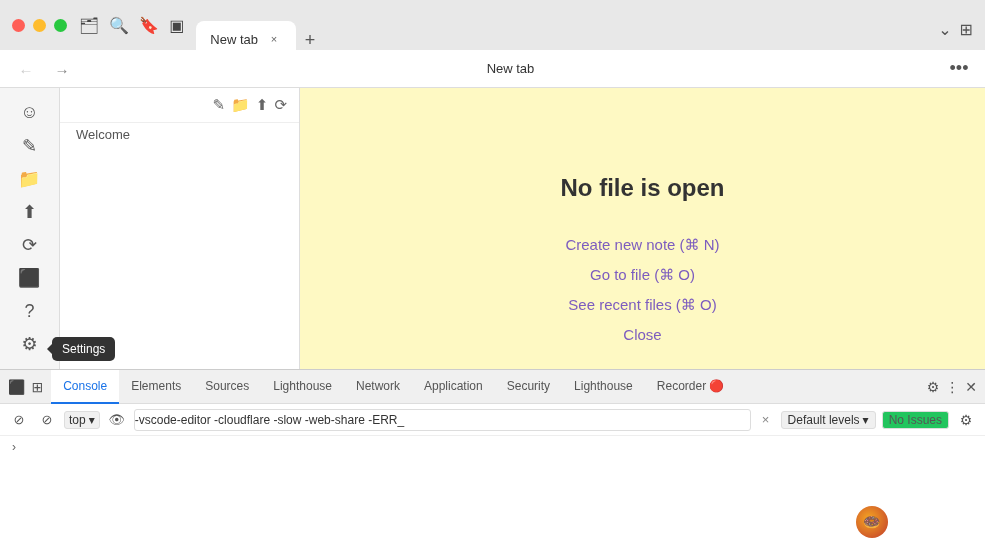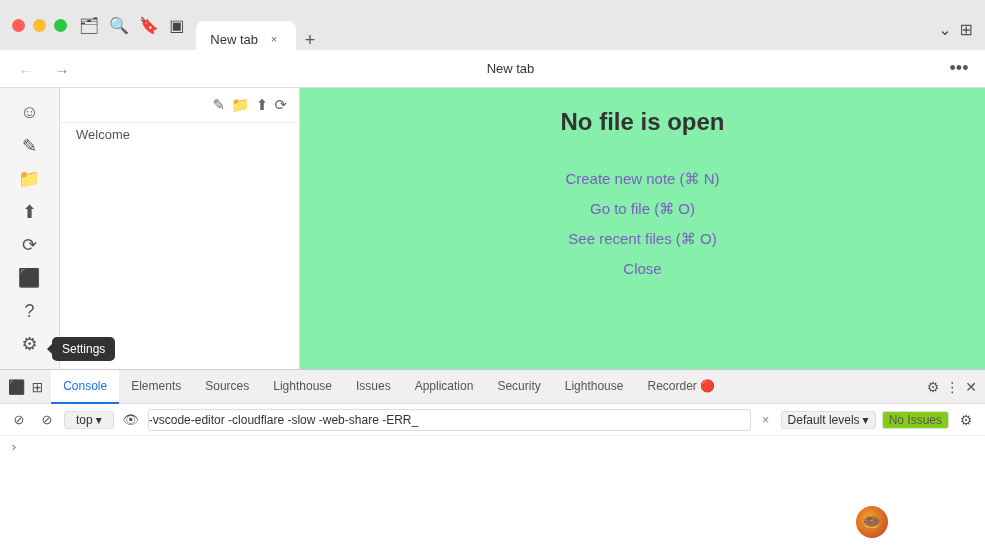--- a/index.html
+++ b/index.html
@@ -234,25 +234,25 @@
     .file-item {
       padding: 4px 16px;
       font-size: 13px;
       color: #555;
       cursor: pointer;
     }
 
     
     .content-area {
       flex: 1;
-      background: #86efac;
+      background: #fef9c3;
       display: flex;
       flex-direction: column;
       align-items: center;
-      justify-content: flex-start;
+      justify-content: flex-end;
       padding: 20px;
     }
     .no-file-title {
       font-size: 24px;
       font-weight: 600;
       color: #333;
       margin-bottom: 28px;
     }
     .content-link {
       font-size: 15px;
@@ -331,21 +331,21 @@
       color: #555;
       cursor: pointer;
       border-radius: 3px;
     }
     .dt-select {
       font-size: 12px;
       color: #333;
       background: #f0f0f0;
       border: 1px solid #ddd;
       border-radius: 3px;
-      padding: 1px 11px;
+      padding: 1px 4px;
       cursor: pointer;
       display: flex;
       gap: 3px;
     }
     .filter-input {
       flex: 1;
       background: #fff;
       border: 1px solid #ddd;
       border-radius: 3px;
       padding: 2px 0;
@@ -371,21 +371,21 @@
       border-radius: 3px;
       padding: 1px 6px;
       cursor: pointer;
       display: flex;
       align-items: center;
       gap: 3px;
     }
     .no-issues-badge {
       font-size: 12px;
       color: #555;
-      background: #84cc16;
+      background: #22c55e;
       border: 1px solid #ddd;
       border-radius: 3px;
       padding: 1px 6px;
     }
     .dt-gear {
       width: 22px;
       height: 22px;
       display: flex;
       align-items: center;
       justify-content: center;
@@ -549,21 +549,21 @@
     <div class="devtools-tab">
       <span>Elements</span>
     </div>
     <div class="devtools-tab">
       <span>Sources</span>
     </div>
     <div class="devtools-tab">
       <span>Lighthouse</span>
     </div>
     <div class="devtools-tab">
-      <span>Issues</span>
+      <span>Network</span>
     </div>
     <div class="devtools-tab">
       <span>Application</span>
     </div>
     <div class="devtools-tab">
       <span>Security</span>
     </div>
     <div class="devtools-tab">
       <span>Lighthouse</span>
     </div>

